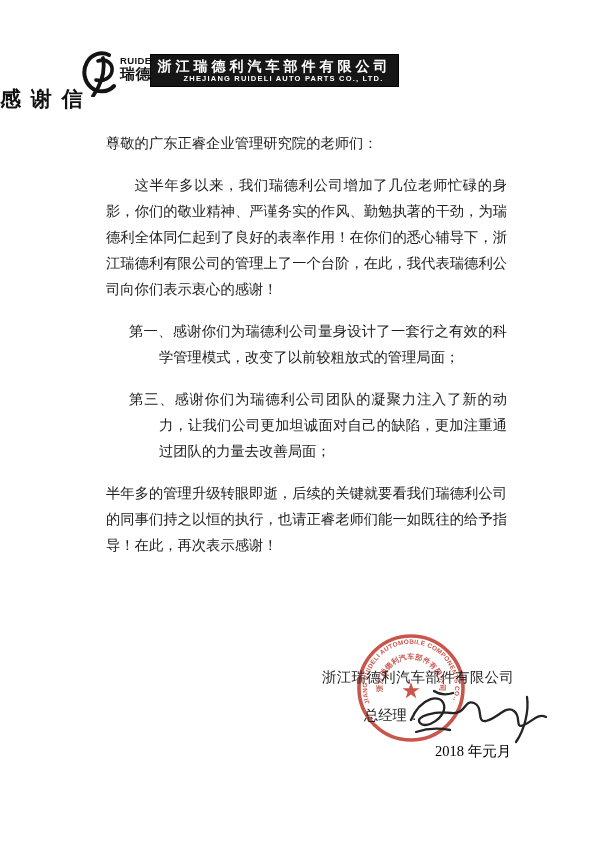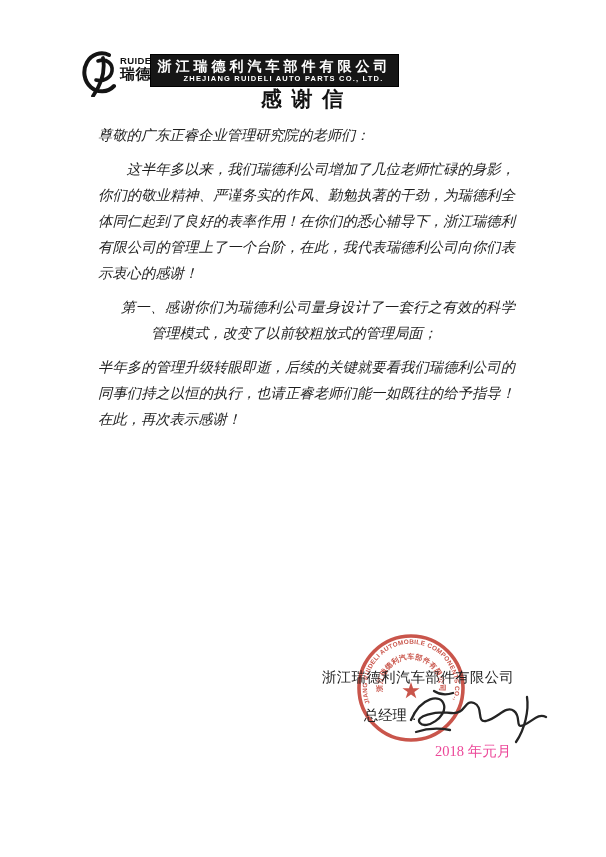--- a/index.html
+++ b/index.html
@@ -22,35 +22,35 @@
   .banner {
     position: absolute; left: 150px; top: 54px; width: 249px; height: 33px;
     background: #161616; border: 1px solid #000;
     display: flex; flex-direction: column; align-items: center; justify-content: center;
     font-family: "Liberation Sans", "DejaVu Sans", sans-serif;
   }
   .banner-cn { color: #ffffff; font-weight: bold; font-size: 14px; letter-spacing: 4px; line-height: 16px; white-space: nowrap; }
   .banner-en { color: #ffffff; font-weight: bold; font-size: 7.5px; letter-spacing: 1.2px; line-height: 9px; white-space: nowrap; margin-left: 18px; }
   .doc-title {
     position: absolute; left: 0; top: 85px; width: 606px;
-    text-align: center; font-size: 21px; font-weight: bold; color: #111;
+    font-size: 21px; font-weight: bold; color: #111;
     font-family: "Liberation Sans", "DejaVu Sans", sans-serif; letter-spacing: 2px;
   }
   
   .letter-body {
     position: absolute; left: 90px; top: 114px; width: 433px;
     font-size: 14.3px; line-height: 26px; text-align: justify; color: #1d1d1d;
   }
-  .letter-body p { margin: 8px; font-style: italic; }
+  .letter-body p { margin: 16px; }
   .indent { text-indent: 2em; }
   .list-item { padding-left: 53px; text-indent: -30px; }
   
   .sign-company { position: absolute; left: 322px; top: 668px; font-size: 14.3px; color: #1d1d1d; letter-spacing: 0.5px; }
   .sign-role    { position: absolute; left: 364px; top: 706px; font-size: 14.3px; color: #1d1d1d; }
-  .sign-date    { position: absolute; left: 435px; top: 742px; font-size: 14.5px; color: #ec4899; }
+  .sign-date    { position: absolute; left: 435px; top: 742px; font-size: 14.5px; color: #000000; }
   .signature-svg { position: absolute; left: 406px; top: 684px; width: 152px; height: 64px; }
   
   .seal-svg { position: absolute; left: 351px; top: 628px; width: 120px; height: 120px; opacity: 0.86; }
 </style>
 </head>
 <body>
 
 <div class="page">
 
   <svg class="logo-mark" viewBox="0 0 44 47">
@@ -71,20 +71,21 @@
     <div class="banner-en">ZHEJIANG RUIDELI AUTO PARTS CO., LTD.</div>
   </div>
 
   <div class="doc-title">感 谢 信</div>
 
   <div class="letter-body">
     <p>尊敬的广东正睿企业管理研究院的老师们：</p>
     <p class="indent">这半年多以来，我们瑞德利公司增加了几位老师忙碌的身影，你们的敬业精神、严谨务实的作风、勤勉执著的干劲，为瑞德利全体同仁起到了良好的表率作用！在你们的悉心辅导下，浙江瑞德利有限公司的管理上了一个台阶，在此，我代表瑞德利公司向你们表示衷心的感谢！</p>
 
     <p class="list-item"><span>第一、</span><span>感谢你们为瑞德利公司量身设计了一套行之有效的科学管理模式，改变了以前较粗放式的管理局面；</span></p>
+    <p class="list-item"><span>第三、</span><span>感谢你们为瑞德利公司团队的凝聚力注入了新的动力，让我们公司更加坦诚面对自己的缺陷，更加注重通过团队的力量去改善局面；</span></p>
 
     <p>半年多的管理升级转眼即逝，后续的关键就要看我们瑞德利公司的同事们持之以恒的执行，也请正睿老师们能一如既往的给予指导！在此，再次表示感谢！</p>
   </div>
 
   <svg class="seal-svg" viewBox="0 0 120 120">
     <defs>
       <path id="ringPath" d="M 18.7,75.0 A 44,44 0 1 1 101.3,75.0"></path>
       <path id="innerPath" d="M 32.0,67.5 A 29,29 0 1 1 88.0,67.5"></path>
     </defs>
     <circle cx="60" cy="60" r="52" fill="none" stroke="#c13a2e" stroke-width="3.6"></circle>

